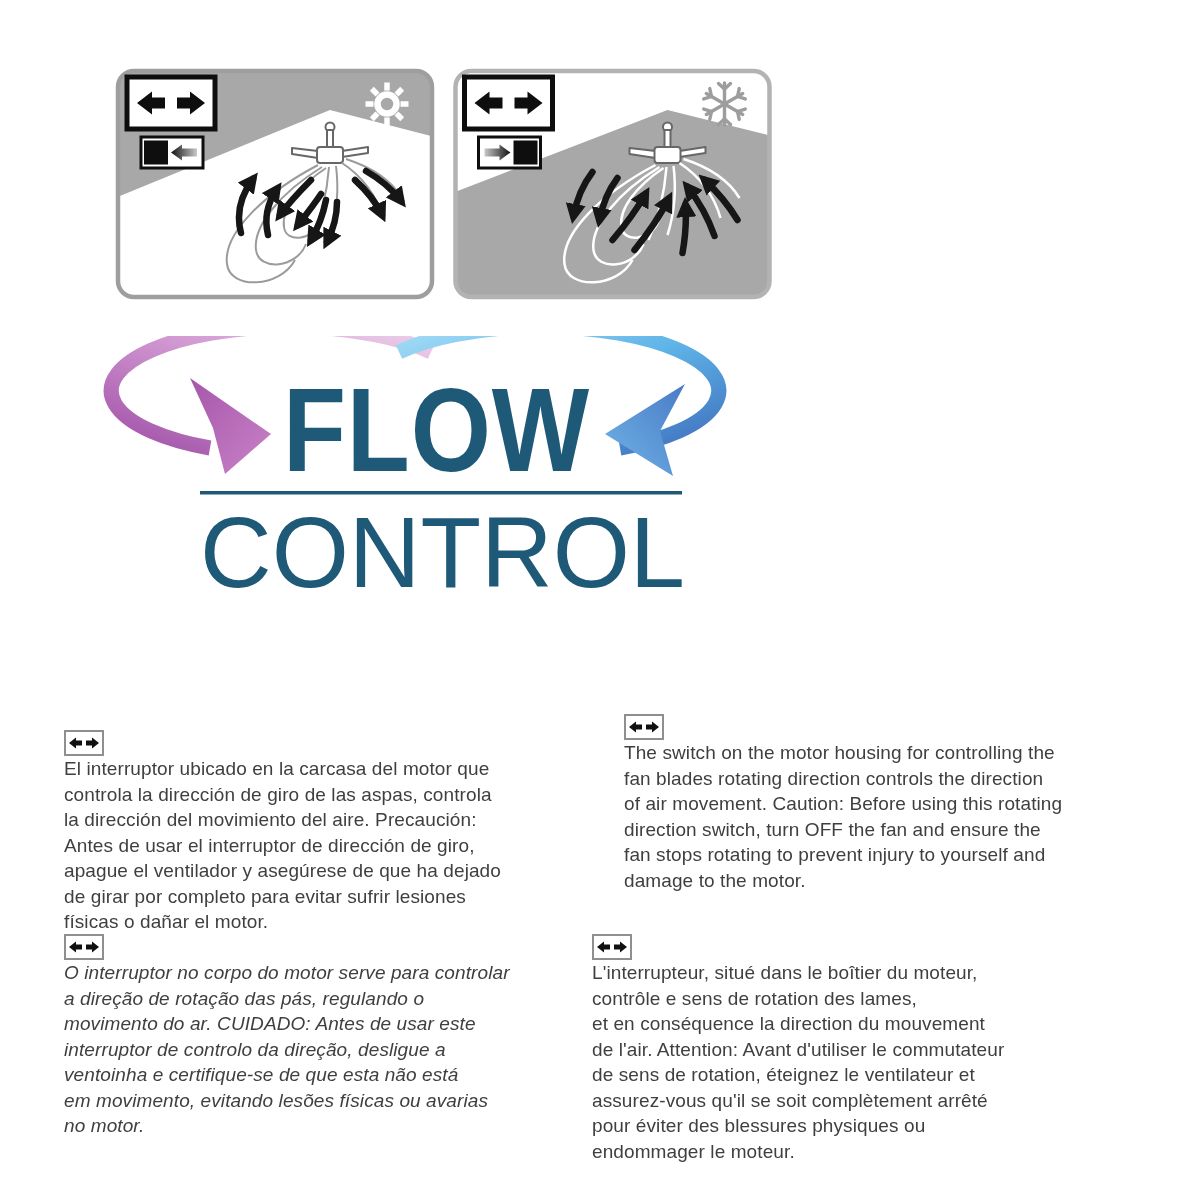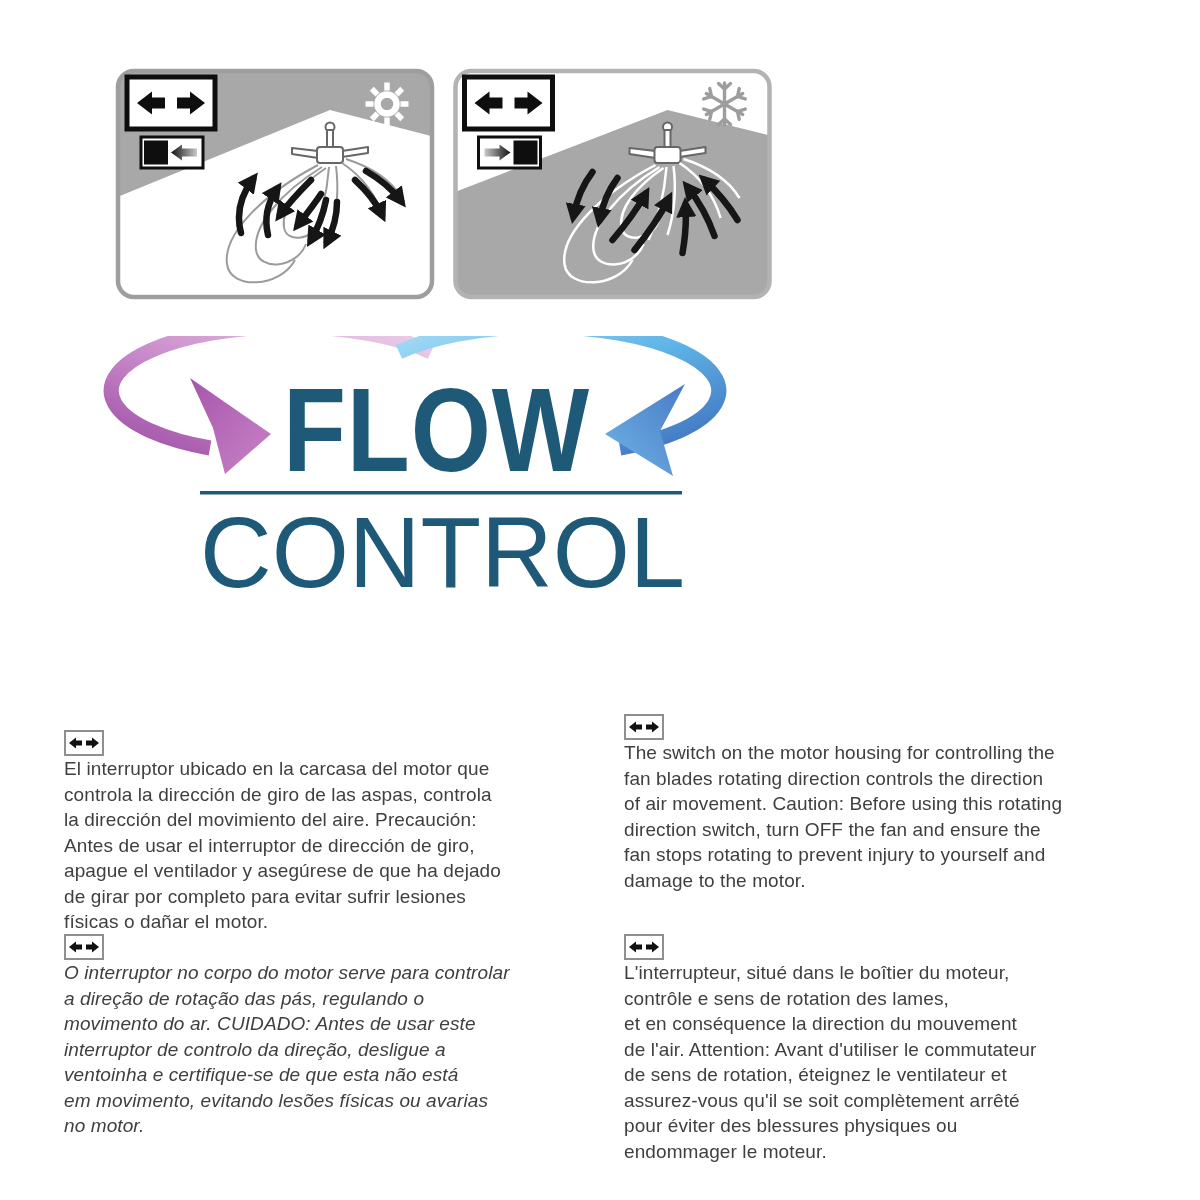--- a/index.html
+++ b/index.html
@@ -14,21 +14,21 @@
   #diagram-winter{left:450px;width:325px;}
   .diagram svg{width:100%;height:100%;display:block;}
   
   #logo{left:85px;top:336px;width:660px;height:272px;}
   #logo svg{width:100%;height:100%;display:block;}
   
   .para{position:absolute;display:flex;align-items:flex-start;flex-direction:column;}
   #para-es{left:64px;top:728px;width:515px;}
   #para-en{left:624px;top:712px;width:505px;}
   #para-pt{left:64px;top:932px;width:520px;font-style:italic;}
-  #para-fr{left:624px;top:932px;width:510px;}
+  #para-fr{left:592px;top:932px;width:510px;}
   .para .bullet{flex:0 0 auto;margin-right:17px;margin-top:2px;}
   .para-text{
     white-space:pre-line;font-size:19px;line-height:25.5px;color:#3f3f3f;
     letter-spacing:0.1px;
   }
 </style>
 </head>
 <body>
 
 <div class="diagram" id="diagram-summer">

